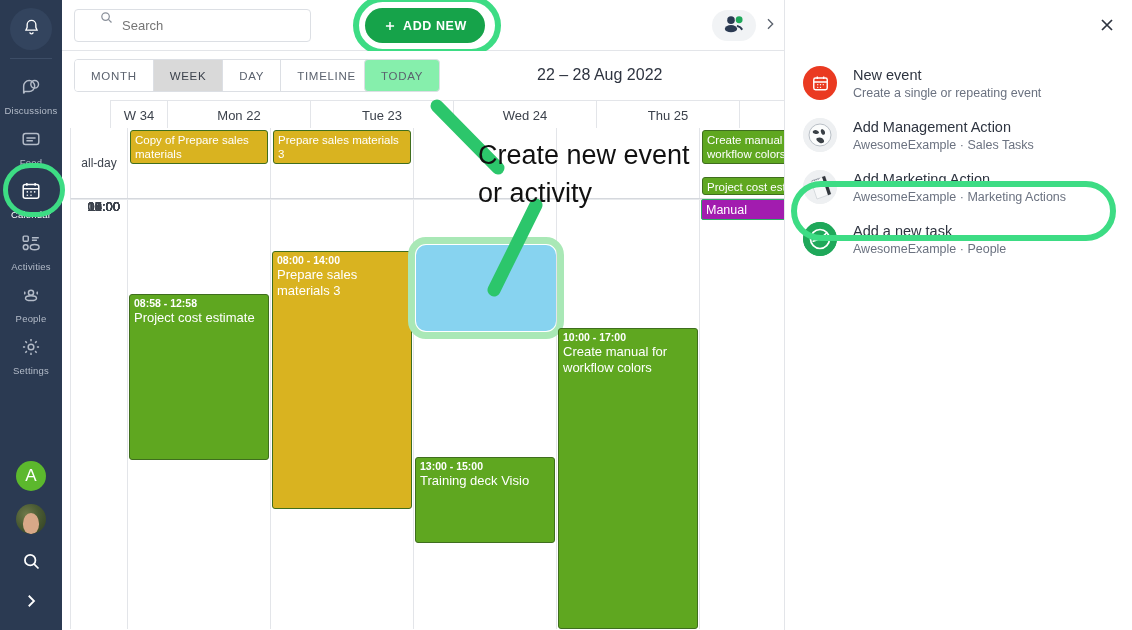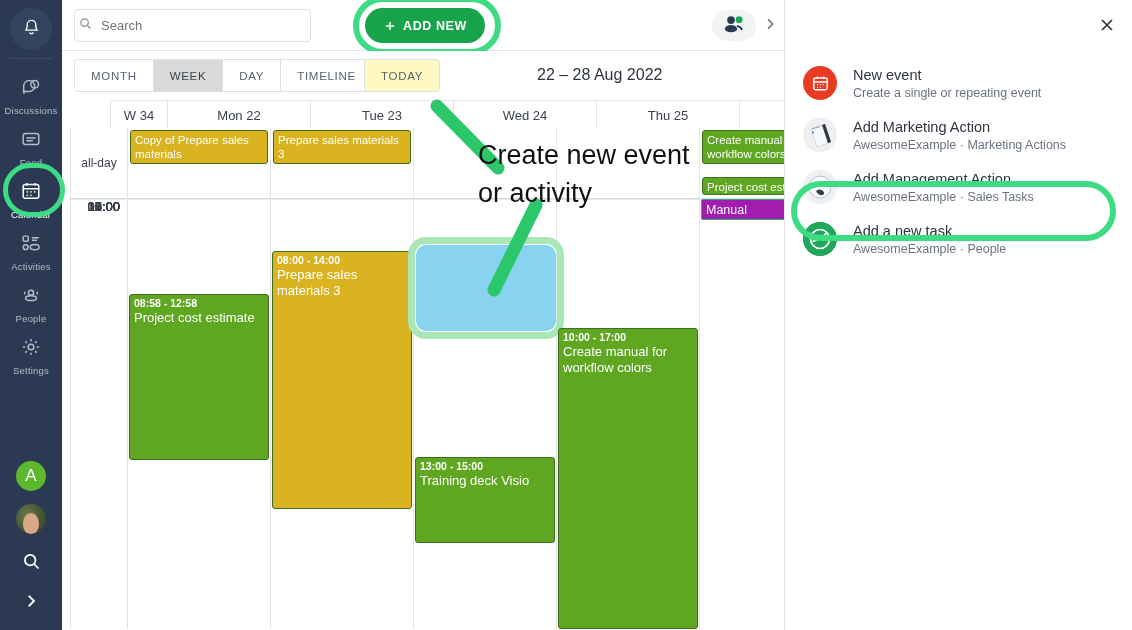--- a/index.html
+++ b/index.html
@@ -53,22 +53,22 @@
   }
   .rail-bottom-icon { margin-top: 17px; cursor: pointer; }
 
   
   #topbar {
     position: absolute; left: 62px; top: 0; width: 722px; height: 51px;
     background: #fff; border-bottom: 1px solid #e3e5e9;
   }
   #search-box {
     position: absolute; left: 12px; top: 9px; width: 237px; height: 33px;
-    border: 1px solid #dcdfe4; border-radius: 4px; display: flex; align-items: center;
-    padding-left: 3px; background: #fff;
+    border: 1px solid #dcdfe4; border-radius: 4px; display: flex; 
+    padding-left: 24px; background: #fff;
   }
   #search-input {
     border: none; outline: none; font-size: 13px; color: #8b919b;
     margin-left: 8px; width: 180px; font-family: "Liberation Sans", sans-serif;
     background: transparent;
   }
   #add-new-btn {
     position: absolute; left: 303px; top: 8px; width: 120px; height: 35px;
     background: #16a34a; border-radius: 18px; color: #fff;
     display: flex; align-items: center; justify-content: center;
@@ -101,21 +101,21 @@
     padding: 0 16px; font-size: 11.5px; color: #5b626e; letter-spacing: .7px;
     border-right: 1px solid #dcdfe4; background: #fff; cursor: pointer;
     height: 100%;
   }
   .seg-btn:last-child { border-right: none; }
   .seg-btn.active { background: #d9d9d9; color: #3c424c; }
   #today-btn {
     position: absolute; left: 302px; top: 8px; height: 33px;
     border: 1px solid #dcdfe4; border-radius: 4px; display: flex;
     align-items: center; padding: 12px 16px; font-size: 11.5px; color: #5b626e;
-    letter-spacing: .7px; background: #fef9c3; cursor: pointer;
+    letter-spacing: .7px; background: #86efac; cursor: pointer;
   }
   #range-label {
     position: absolute; left: 475px; top: 15px; font-size: 16px; color: #2e3440;
   }
 
   
   #cal { position: absolute; left: 70px; top: 100px; width: 714px; height: 530px; }
   #cal-head {
     position: relative; height: 28px; border-top: 1px solid #e3e5e9;
     border-left: 1px solid #e3e5e9; display: flex; margin-left: 40px;
@@ -489,52 +489,52 @@
             <circle cx="12" cy="16.8" r=".85" fill="#fff" stroke="none"></circle>
           </svg>
         </div>
         <div class="ptext">
           <div class="ptitle">New event</div>
           <div class="psub">Create a single or repeating event</div>
         </div>
       </div>
 
       <div class="pitem">
+        <div class="picon icon-glob">
+          <svg width="34" height="34" viewBox="0 0 34 34">
+            <circle cx="17" cy="17" r="17" fill="#eef0f2"></circle>
+            <circle cx="17" cy="17" r="11" fill="#fbfcfc" stroke="#b9bfc6" stroke-width="1"></circle>
+            <path d="M10 13c2.5-2 4-1 5.5.5 1.5 1.5-1 3-3 2.5-2-.5-3.5-1.5-2.5-3z" fill="#3a4046"></path>
+            <path d="M19 11c2 .5 3.5 2.5 3 4.5-.5 2-3 1.5-3.5 0-.5-1.5-1.5-3.5.5-4.5z" fill="#3a4046"></path>
+            <path d="M14 20c3-1.5 6 0 7 2.5.8 2-2 3.5-4 2.5-2-1-5-3.5-3-5z" fill="#3a4046"></path>
+          </svg>
+        </div>
+        <div class="ptext">
+          <div class="ptitle">Add Management Action</div>
+          <div class="psub">AwesomeExample · Sales Tasks</div>
+        </div>
+      </div>
+
+      <div class="pitem">
         <div class="picon icon-note">
           <svg width="34" height="34" viewBox="0 0 34 34">
             <circle cx="17" cy="17" r="17" fill="#eef0f2"></circle>
             <path d="M8 11 L22 6 L28 24 L14 29 Z" fill="#f7f8f9" stroke="#c9ced4" stroke-width=".7"></path>
             <path d="M22 6 L28 24 L25 25.2 L19 7.1 Z" fill="#32373d"></path>
             <path d="M9 11.6l1.4-1.8M11 11l1.4-1.8M13 10.4l1.4-1.8M15 9.8l1.4-1.8" stroke="#6b7280" stroke-width=".8"></path>
             <circle cx="10" cy="14.5" r="1.1" fill="#1f8ec9"></circle>
           </svg>
         </div>
         <div class="ptext">
           <div class="ptitle">Add Marketing Action</div>
           <div class="psub">AwesomeExample · Marketing Actions</div>
         </div>
       </div>
 
       <div class="pitem">
-        <div class="picon icon-glob">
-          <svg width="34" height="34" viewBox="0 0 34 34">
-            <circle cx="17" cy="17" r="17" fill="#eef0f2"></circle>
-            <circle cx="17" cy="17" r="11" fill="#fbfcfc" stroke="#b9bfc6" stroke-width="1"></circle>
-            <path d="M10 13c2.5-2 4-1 5.5.5 1.5 1.5-1 3-3 2.5-2-.5-3.5-1.5-2.5-3z" fill="#3a4046"></path>
-            <path d="M19 11c2 .5 3.5 2.5 3 4.5-.5 2-3 1.5-3.5 0-.5-1.5-1.5-3.5.5-4.5z" fill="#3a4046"></path>
-            <path d="M14 20c3-1.5 6 0 7 2.5.8 2-2 3.5-4 2.5-2-1-5-3.5-3-5z" fill="#3a4046"></path>
-          </svg>
-        </div>
-        <div class="ptext">
-          <div class="ptitle">Add Management Action</div>
-          <div class="psub">AwesomeExample · Sales Tasks</div>
-        </div>
-      </div>
-
-      <div class="pitem">
         <div class="picon icon-grn">
           <svg width="34" height="34" viewBox="0 0 34 34">
             <circle cx="17" cy="17" r="17" fill="#1fa85a"></circle>
             <circle cx="17" cy="17" r="9.5" fill="none" stroke="#fff" stroke-width="1.7"></circle>
             <path d="M9.5 19.5c5-1.5 10-4 14-8.5" stroke="#fff" stroke-width="1.7" fill="none"></path>
           </svg>
         </div>
         <div class="ptext">
           <div class="ptitle">Add a new task</div>
           <div class="psub">AwesomeExample · People</div>

